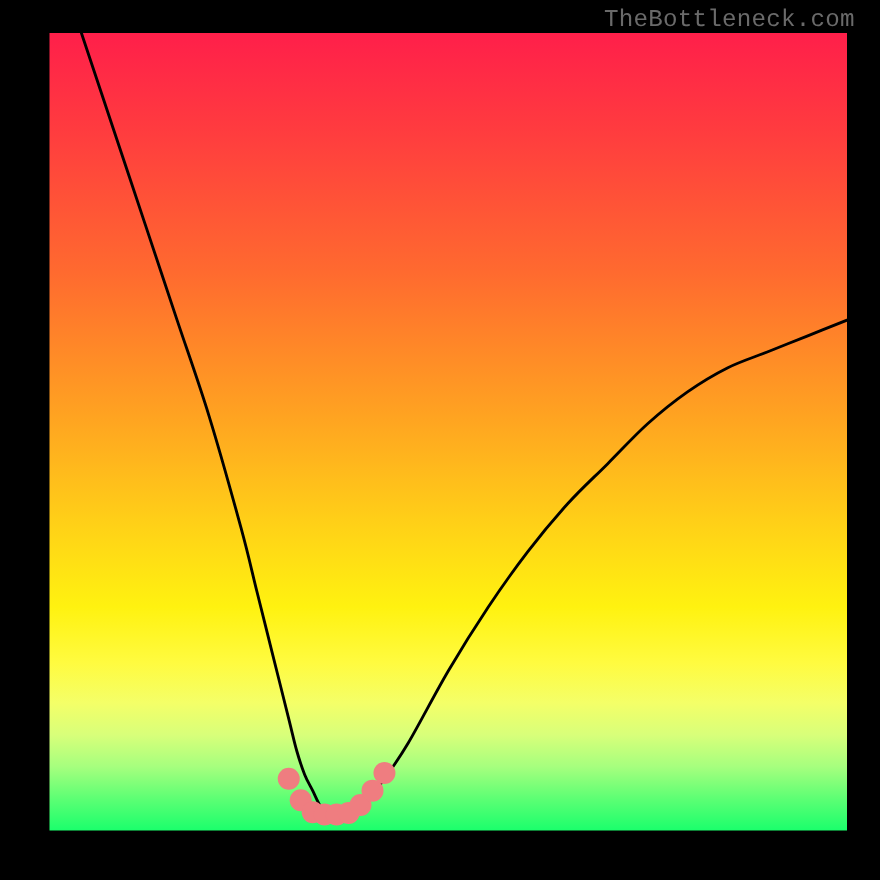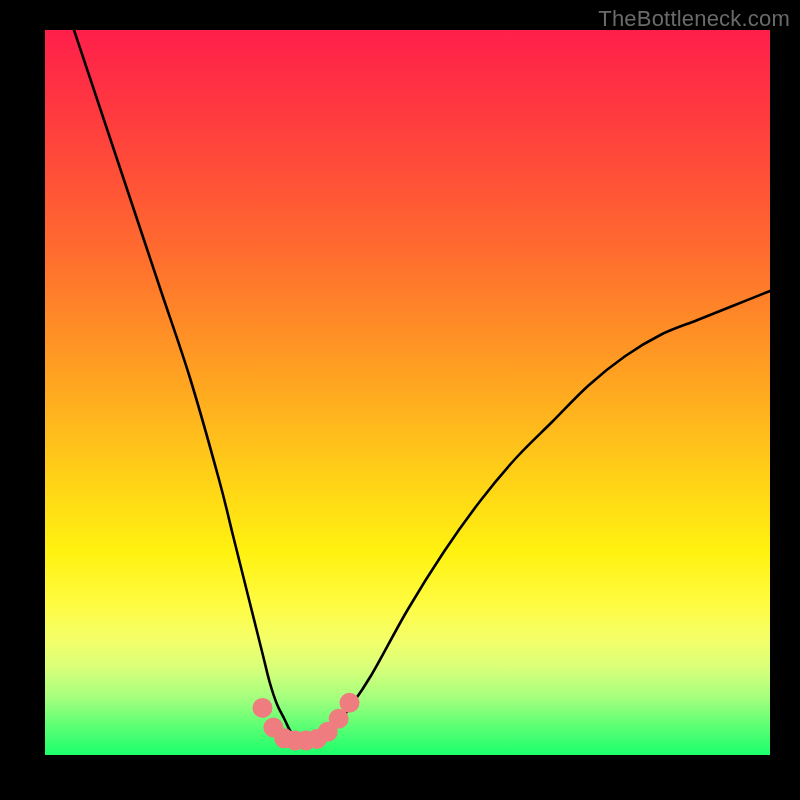--- a/index.html
+++ b/index.html
@@ -37,22 +37,22 @@
       #f4ff68 84%,
       #d8ff7a 88%,
       #a6ff7e 92%,
       #5dff74 96%,
       #1bff6c 100%
     );
   }
   .watermark {
     position: absolute;
     top: 6px;
-    right: 10px;
-    font-family: Liberation Sans, sans-serif;
+    right: 23px;
+    font-family: Liberation Mono, monospace;
     font-size: 22px;
     color: #6a6a6a;
     letter-spacing: 0.2px;
     user-select: none;
   }
   svg.curves {
     position: absolute;
     left: 0;
     top: 0;
     width: 725px;

